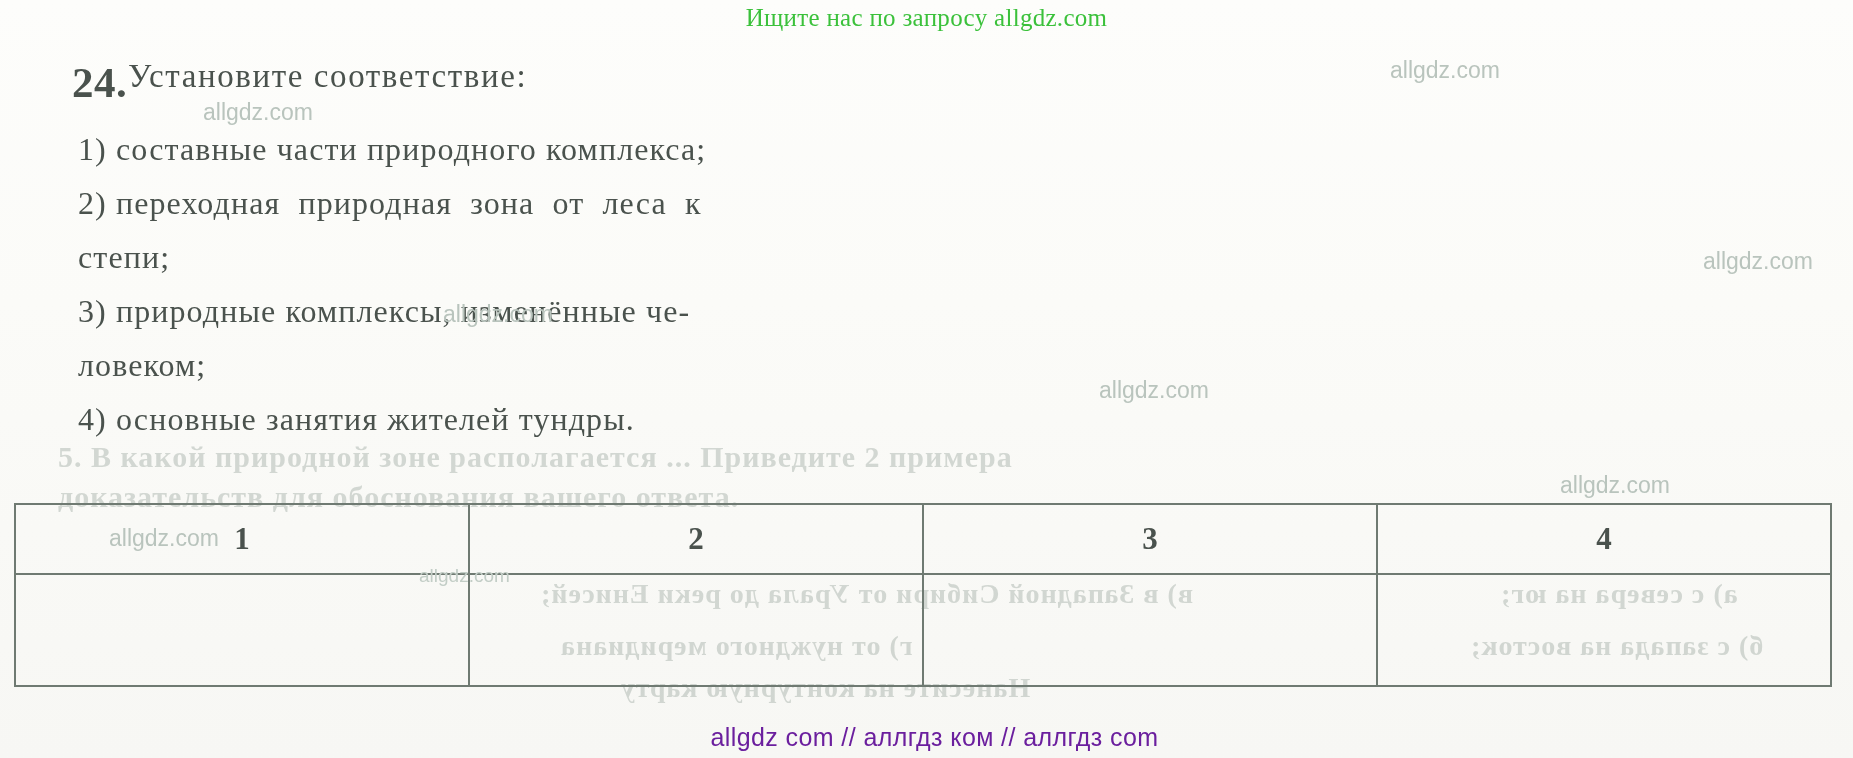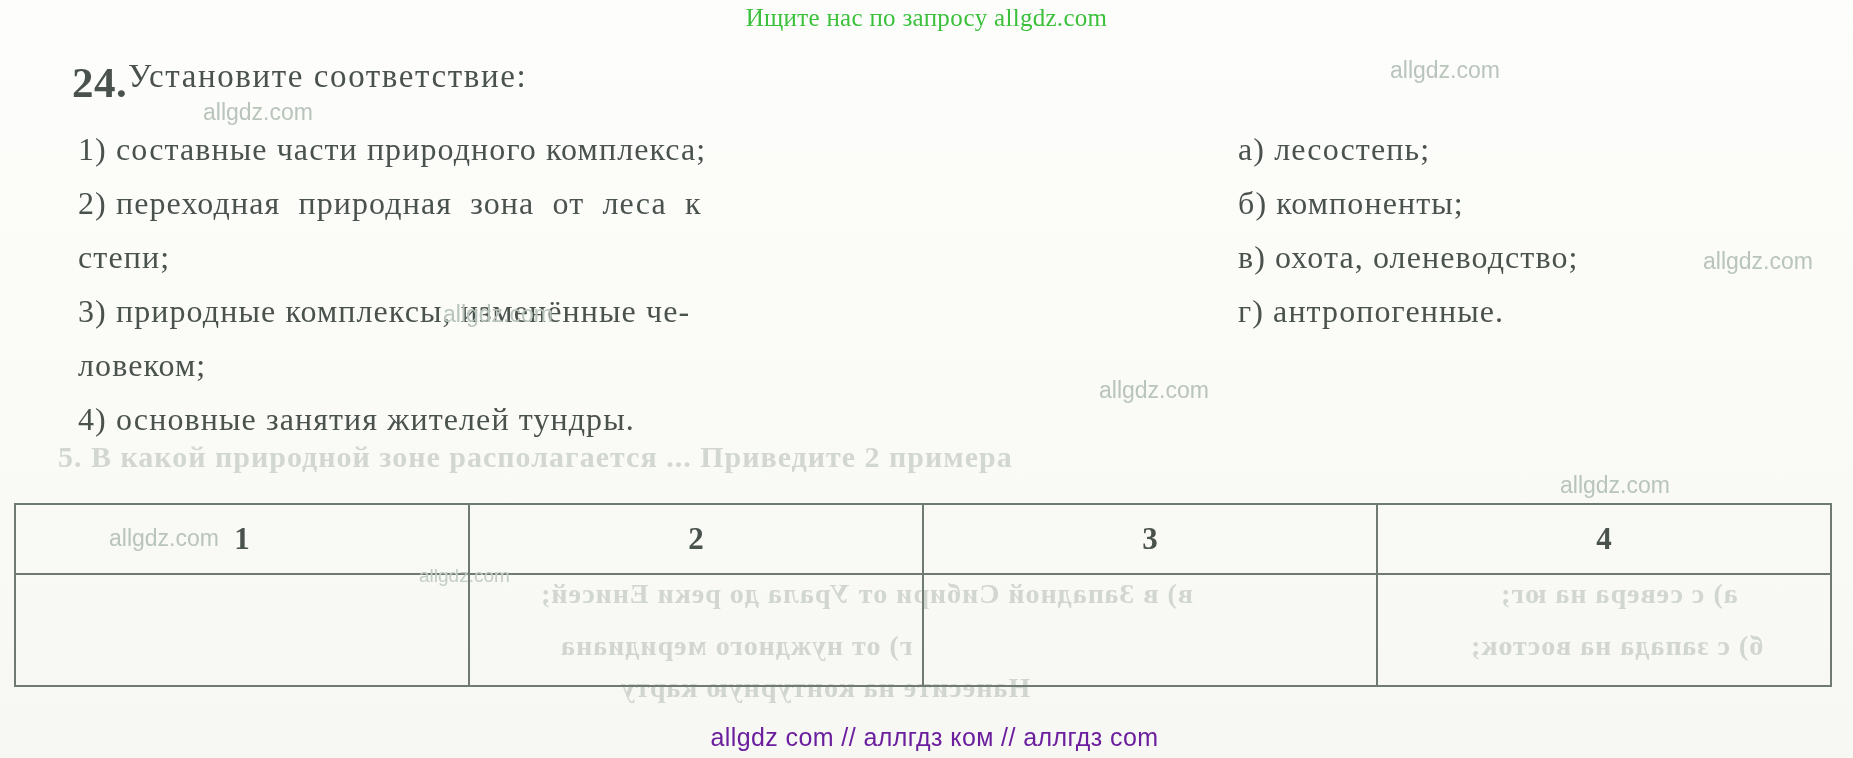--- a/index.html
+++ b/index.html
@@ -133,46 +133,41 @@
     height: 108px;
     font-weight: normal;
   }
 </style>
 </head>
 <body>
 
 <div class="page">
 
   <div class="ghost" style="left:58px; top:440px; font-size:30px;">5. В  какой  природной  зоне  располагается  ...  Приведите  2  примера</div>
+  <div class="ghost" style="left:58px; top:480px; font-size:30px;">доказательств  для  обоснования  вашего  ответа.</div>
   <div class="ghost flip" style="left:540px; top:578px; font-size:28px;">в) в Западной Сибири  от Урала до реки Енисей;</div>
   <div class="ghost flip" style="left:560px; top:630px; font-size:28px;">г) от нуждного меридиана</div>
   <div class="ghost flip" style="left:1500px; top:578px; font-size:28px;">а) с севера на юг;</div>
   <div class="ghost flip" style="left:1470px; top:630px; font-size:28px;">б) с запада на восток;</div>
   <div class="ghost flip" style="left:620px; top:672px; font-size:28px;">Нанесите на контурную карту</div>
 
   <div class="header-note">Ищите нас по запросу allgdz.com</div>
 
   <div class="q-number">24.</div>
   <div class="q-title">Установите соответствие:</div>
 
   <div class="left-col">
     <div class="line">1) составные части природного комплекса;</div>
     <div class="line">2) переходная  природная  зона  от  леса  к</div>
     <div class="line">степи;</div>
     <div class="line">3) природные комплексы, изменённые че-</div>
     <div class="line">ловеком;</div>
     <div class="line">4) основные занятия жителей тундры.</div>
   </div>
 
-  <div class="right-col">
-    <div class="line">а) лесостепь;</div>
-    <div class="line">б) компоненты;</div>
-    <div class="line">в) охота, оленеводство;</div>
-    <div class="line">г) антропогенные.</div>
-  </div>
 
   <table class="answer-table">
     <tbody>
         <tr class="headers">
       <td>1</td>
       <td>2</td>
       <td>3</td>
       <td>4</td>
     </tr>
     <tr class="answers">

